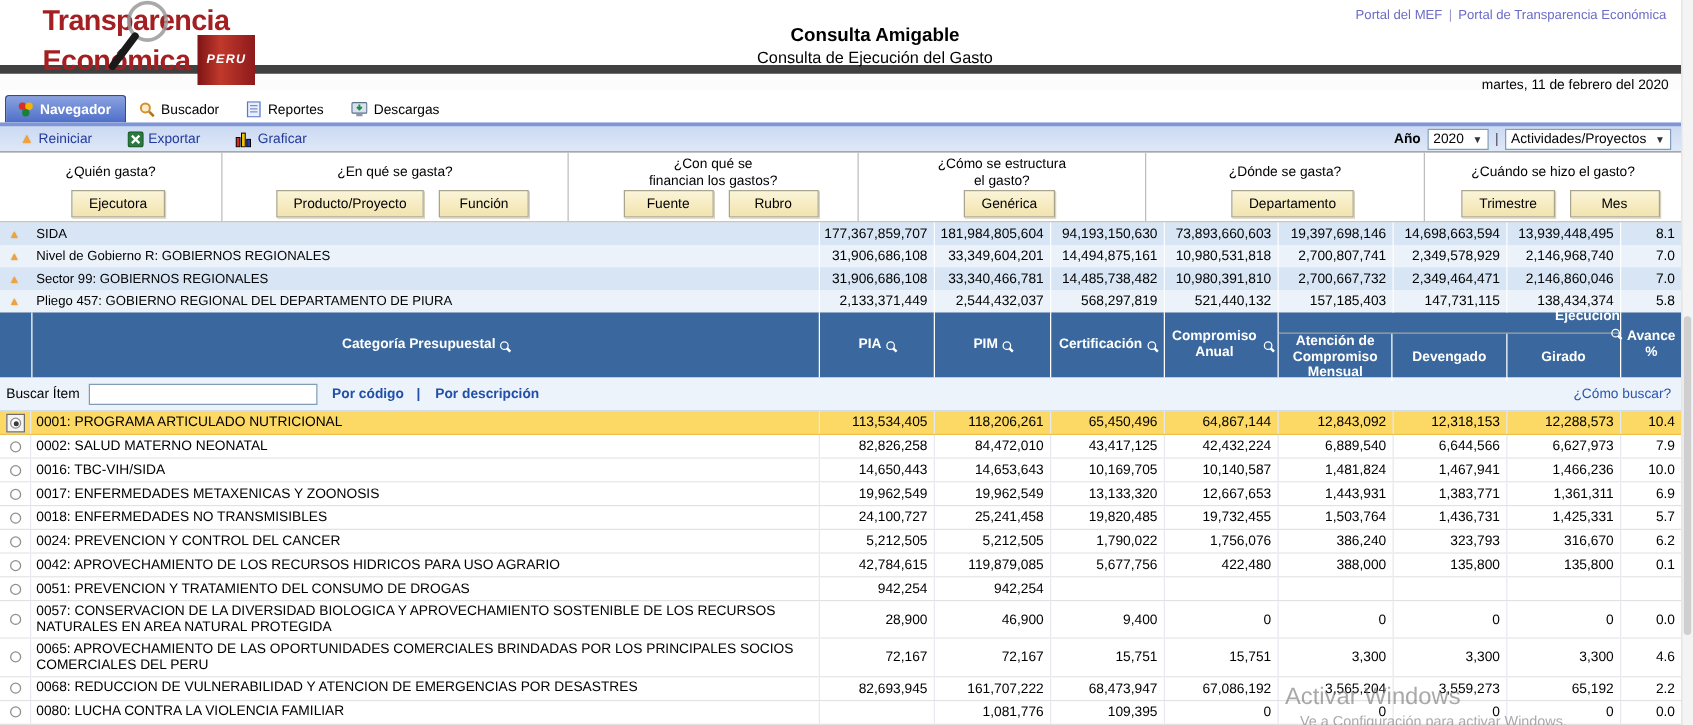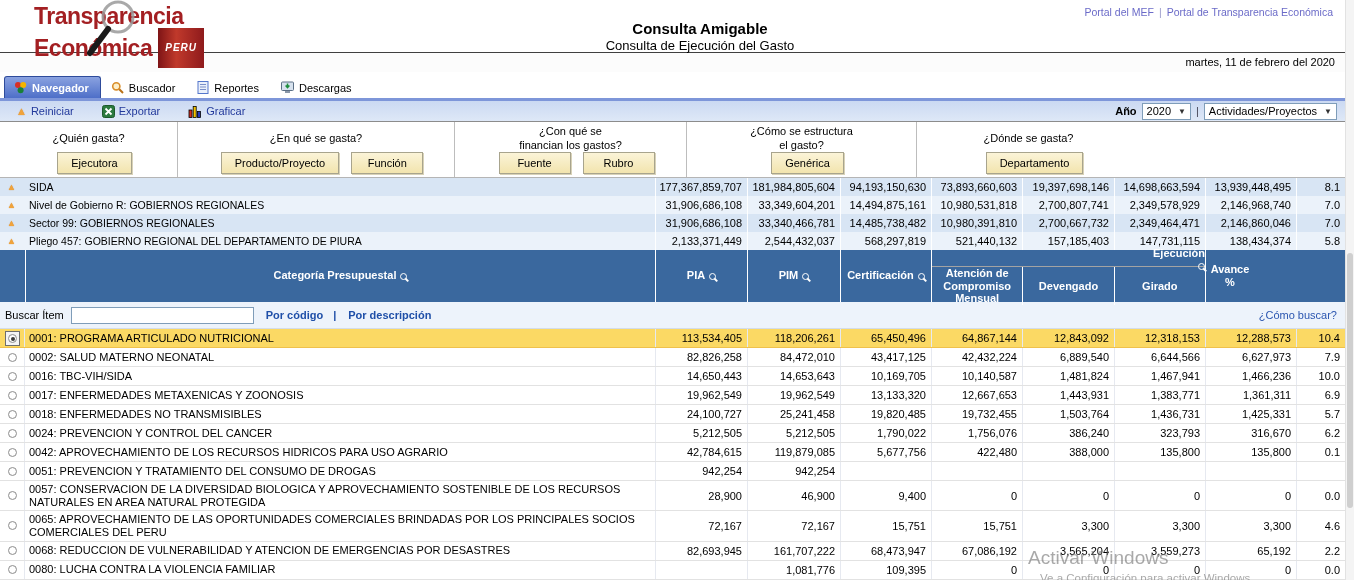--- a/index.html
+++ b/index.html
@@ -16,21 +16,21 @@
   .peru-badge { display:inline-block; background:linear-gradient(90deg,#7E1416,#C0392B 40%,#8E1A1C);
     color:#fff; font-size:10px; font-style:italic; font-weight:bold; padding:15px 7px; letter-spacing:1px; }
   .logo-mag { position:absolute; left:50px; top:-6px; pointer-events:none; }
   .portal-links { position:absolute; right:12px; top:6px; font-size:10.5px; color:#6B6BC8; }
   .portal-links a { color:#6B6BC8; text-decoration:none; }
   .portal-links .sep { color:#9A9ACB; margin:0 5px; }
   .title-block { position:absolute; left:450px; top:20px; width:500px; text-align:center; }
   .title-block .t1 { font-size:15px; font-weight:bold; }
   .title-block .t2 { font-size:13px; margin-top:1px; }
 
-  .datebar { height:20px; width:1345px; border-top:1px solid #404040; background:#FCFCFC;
+  .datebar { height:20px; width:1345px; border-top:7px solid #404040; background:#FCFCFC;
     font-size:11px; text-align:right; line-height:19px; padding-right:10px; }
 
   
   .tabbar { height:26px; display:flex; align-items:flex-end; padding-left:4px; background:#fff; }
   .tab { display:flex; align-items:center; gap:5px; font-size:11px; padding:4px 11px 4px 9px;
     cursor:pointer; border:1px solid transparent; border-bottom:none; }
   .tab.active { background:linear-gradient(#8AA2E0,#4E6FC8); color:#fff; font-weight:bold;
     border:1px solid #2E4B9B; border-bottom:none; border-radius:3px 3px 0 0; }
   .tab svg { display:block; }
 
@@ -250,20 +250,27 @@
         <div class="fbtns">
             <button class="fbtn">Genérica</button>
           </div>
       </div>
       <div class="fsec">
         <div class="fq">¿Dónde se gasta?</div>
         <div class="fbtns">
             <button class="fbtn">Departamento</button>
           </div>
       </div>
+      <div class="fsec">
+        <div class="fq">¿Cuándo se hizo el gasto?</div>
+        <div class="fbtns">
+          <button class="fbtn">Trimestre</button>
+          <button class="fbtn">Mes</button>
+        </div>
+      </div>
     </div>
 
     <div class="summary">
   <div class="srow">
     <span class="tri-cell"><span class="tri">▲</span></span>
     <span class="slabel">SIDA</span>
     <span class="num">177,367,859,707</span>
     <span class="num">181,984,805,604</span>
     <span class="num">94,193,150,630</span>
     <span class="num">73,893,660,603</span>
@@ -324,20 +331,24 @@
           <span class="sort"></span>
         </div>
       <div class="th w93">
           <span>PIM</span>
           <span class="sort"></span>
         </div>
       <div class="th w91">
           <span>Certificación</span>
           <span class="sort"></span>
         </div>
+      <div class="th w91">
+          <span style="max-width:70px">Compromiso Anual</span>
+          <span class="sort"></span>
+        </div>
       <div class="group">
         <div class="group-top">
             <span>Ejecución</span>
             <span class="sort"></span>
           </div>
         <div class="group-bottom">
           <div class="gb">Atención de Compromiso Mensual</div>
           <div class="gb">Devengado</div>
           <div class="gb">Girado</div>
         </div>

